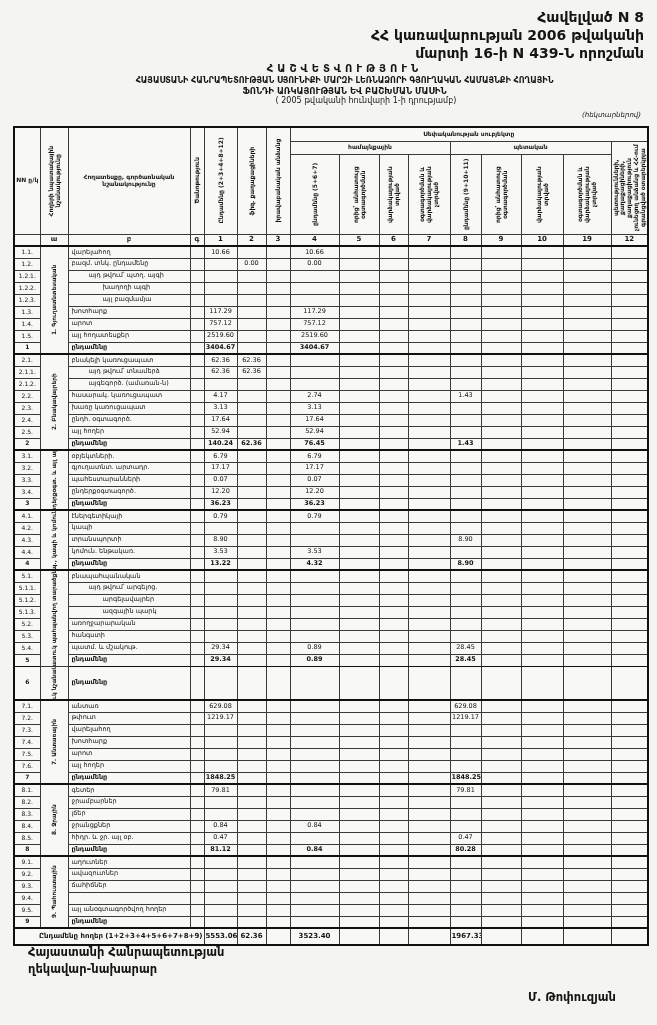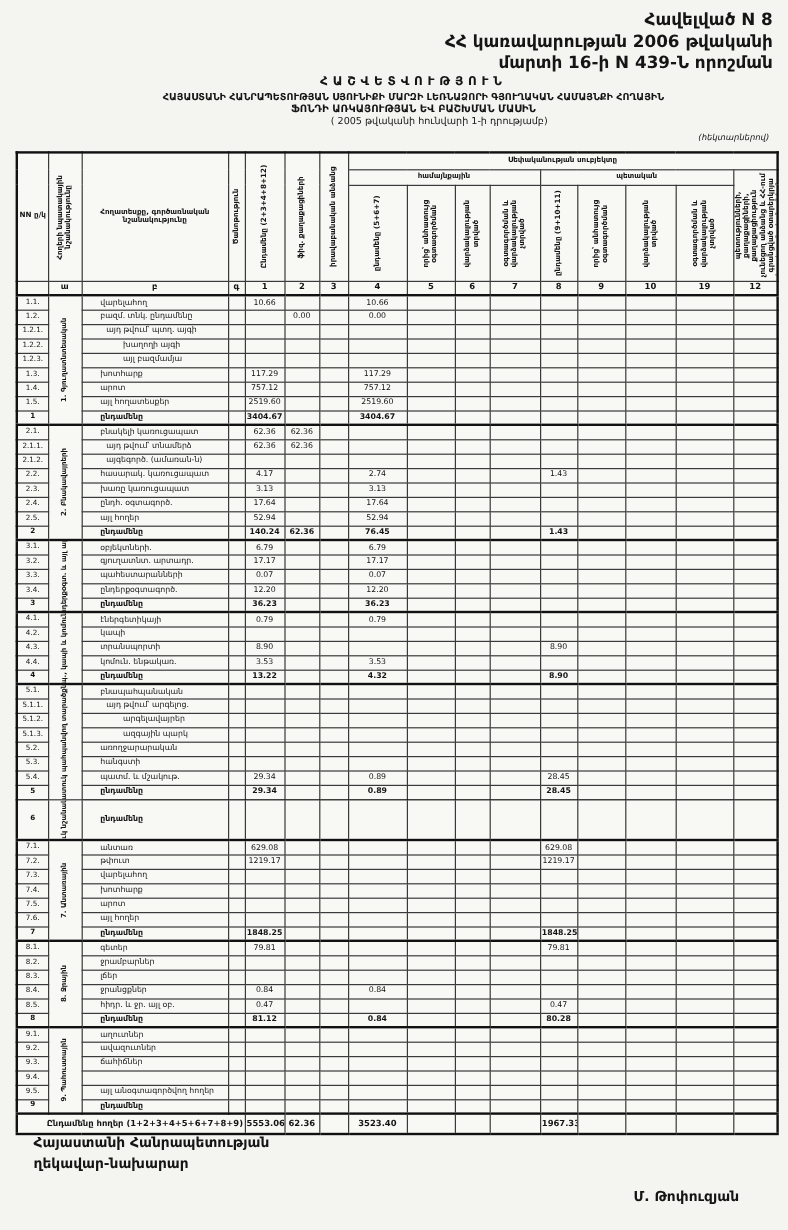--- a/index.html
+++ b/index.html
@@ -22,21 +22,21 @@
   th,td{border:1px solid #3a3a3a;padding:0 1px;font-size:6.5px;line-height:1.1;overflow:hidden;
     font-family:"DejaVu Sans",sans-serif;color:#141414;}
   thead th{font-weight:bold;font-size:6px;vertical-align:middle;text-align:center;}
   tr.h1{height:14px;} tr.h2{height:13px;} tr.h3{height:80px;} tr.codes{height:12px;}
   .codes td{text-align:center;font-weight:bold;font-size:7px;}
   th.vert{position:relative;}
   .vh{position:absolute;inset:1px;display:flex;align-items:center;justify-content:center;
     writing-mode:vertical-rl;transform:rotate(180deg);text-align:center;font-size:6px;line-height:1.15;}
   tbody tr{height:12px;}
   tbody td{text-align:center;white-space:nowrap;}
-  td.name-col{text-align:left;padding-left:15px;white-space:nowrap;}
+  td.name-col{text-align:left;padding-left:3px;white-space:nowrap;}
   td.code-col{font-size:6px;text-align:center;}
   td.group-col{position:relative;overflow:hidden;}
   .vtext{position:absolute;inset:1px;display:flex;align-items:center;justify-content:center;
     writing-mode:vertical-rl;transform:rotate(180deg);text-align:center;font-size:5.8px;
     line-height:1.15;font-weight:bold;}
   .ind1{padding-left:20px !important;}
   .ind2{padding-left:34px !important;}
   tr.group-start td{border-top:2px solid #111;}
   tr.total-row td{border-top:1.6px solid #111;border-bottom:1.6px solid #111;font-weight:bold;}
   tr.tall-row{height:34px;}

